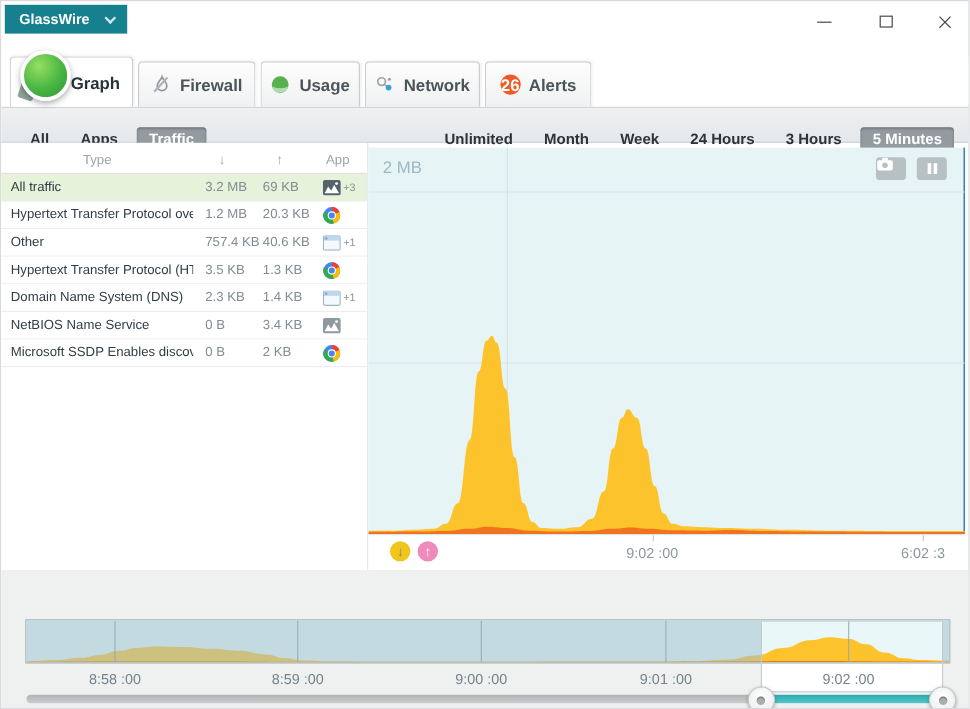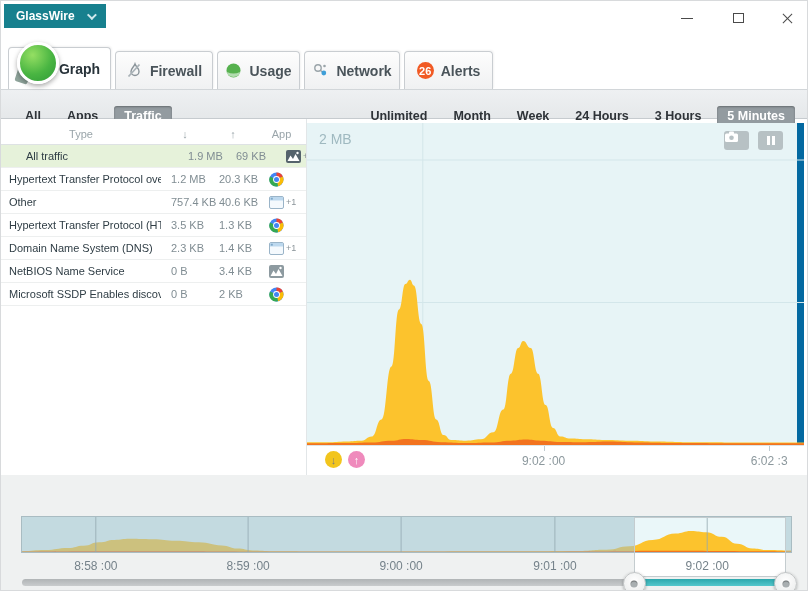--- a/index.html
+++ b/index.html
@@ -27,48 +27,48 @@
     font-size:14px;font-weight:bold;color:#4a545a;cursor:pointer;box-shadow:1px -1px 2px rgba(0,0,0,.05);}
   .tab.active{top:0;background:#fff;color:#28333a;z-index:3;}
   .tab .lbl{white-space:nowrap;}
   .tab-graph-logo{position:absolute;left:8px;top:-6px;width:42px;height:42px;border-radius:50%;
     background:radial-gradient(circle at 35% 28%,#95df63,#49b542 55%,#2e9a37);
     border:3px solid #fff;box-shadow:0 2px 5px rgba(0,0,0,.35);}
   .tab-graph-logo::before{content:'';position:absolute;left:-4px;bottom:-2px;width:13px;height:13px;
     background:#8fa49b;transform:rotate(18deg);z-index:-1;border-radius:2px;}
   .tab.active .lbl{margin-left:40px;}
   .badge{min-width:17px;height:17px;border-radius:50%;background:#f15a24;color:#fff;
-    font-size:11px;font-weight:bold;display:flex;align-items:center;justify-content:center;}
+    font-size:14px;font-weight:bold;display:flex;align-items:center;justify-content:center;}
 
   
   .toolbar{position:absolute;left:0;top:88px;width:808px;height:30px;
     background:linear-gradient(#eef0f2,#e5e8ea);border-top:1px solid #d2d6d9;border-bottom:1px solid #c6cbcf;
     display:flex;align-items:center;justify-content:space-between;padding:0 14px;}
   .seg-group{display:flex;align-items:center;gap:6px;}
   .seg{padding:3px 10px;border-radius:3px;font-size:12.5px;font-weight:bold;color:#2e3338;cursor:pointer;white-space:nowrap;margin-top:24px;}
   .seg.selected{background:#939ba0;color:#fff;box-shadow:inset 0 1px 2px rgba(0,0,0,.3);}
 
   
   .left-panel{position:absolute;left:0;top:118px;width:305px;height:356px;background:#fff;}
   .thead{position:absolute;left:0;top:4px;width:100%;height:22px;border-bottom:1px solid #dee2e4;
     display:grid;grid-template-columns:160px 48px 48px 1fr;align-items:center;
     font-size:11px;color:#9aa5aa;}
   .thead span{text-align:center;cursor:pointer;}
   .rows{position:absolute;left:0;top:26px;width:100%;}
   .trow{height:23px;display:grid;grid-template-columns:160px 48px 48px 1fr;align-items:center;
     border-bottom:1px solid #edefef;font-size:11px;cursor:pointer;background:#fff;}
-  .trow.selected{background:#e6f2da;padding-left:17px;}
+  .trow.selected{background:#e6f2da;}
   .trow .t{padding-left:8px;color:#2f3d45;white-space:nowrap;overflow:hidden;}
   .trow .v{padding-left:10px;color:#808d93;white-space:nowrap;}
   .trow .ic{display:flex;align-items:center;gap:2px;padding-left:12px;}
   .trow .extra{font-size:9px;color:#8b959a;}
   .vline{position:absolute;left:305px;top:118px;width:1px;height:356px;background:#e2e6e8;}
 
   
-  .graph{position:absolute;left:306px;top:122px;width:497px;height:322px;background:#e7f4f6;border-right:7px solid #0369a1;padding-left:16px;}
+  .graph{position:absolute;left:306px;top:122px;width:497px;height:322px;background:#e7f4f6;border-right:1px solid #0369a1;padding-left:16px;}
   .graph svg{position:absolute;left:0;top:0;}
   .ylabel{position:absolute;left:12px;top:8px;font-size:14px;color:#9fb9c0;}
   .action-btns{position:absolute;top:8px;right:14px;display:flex;gap:9px;}
   .abtn{width:25px;height:19px;background:#b7c1c4;border-radius:3px;display:flex;align-items:center;justify-content:center;cursor:pointer;}
   .pause-glyph{display:flex;gap:2px;}
   .pause-glyph i{display:block;width:3px;height:9px;background:#fff;}
   .xstrip{position:absolute;left:306px;top:444px;width:497px;height:30px;background:#fff;border-top:1px solid #dce4e7;overflow:hidden;}
   .gtick{position:absolute;top:0;width:1px;height:5px;background:#c0cbd0;}
   .xlab{position:absolute;top:8px;font-size:12px;color:#8c989d;transform:translateX(-50%);white-space:nowrap;}
   .leg{position:absolute;left:18px;top:5px;display:flex;gap:6px;}
@@ -169,21 +169,21 @@
   <div class="left-panel">
     <div class="thead" id="thead">
         <span>Type</span>
         <span>↓</span>
         <span>↑</span>
         <span>App</span>
       </div>
     <div class="rows" id="rows">
         <div class="trow selected">
           <div class="t">All traffic</div>
-          <div class="v">1.9 MB</div>
+          <div class="v">3.2 MB</div>
           <div class="v">69 KB</div>
           <div class="ic">
             <svg width="15" height="13">
               <rect x="0" y="0" width="15" height="13" rx="2" fill="#55636c"></rect>
               <path d="M1.5 11 L4.5 5.5 L7 9 L9.5 4 L13.5 11 Z" fill="#fff"></path>
               <circle cx="11.5" cy="3" r="1.2" fill="#fff"></circle>
             </svg>
             <span class="extra">+3</span>
           </div>
         </div>

